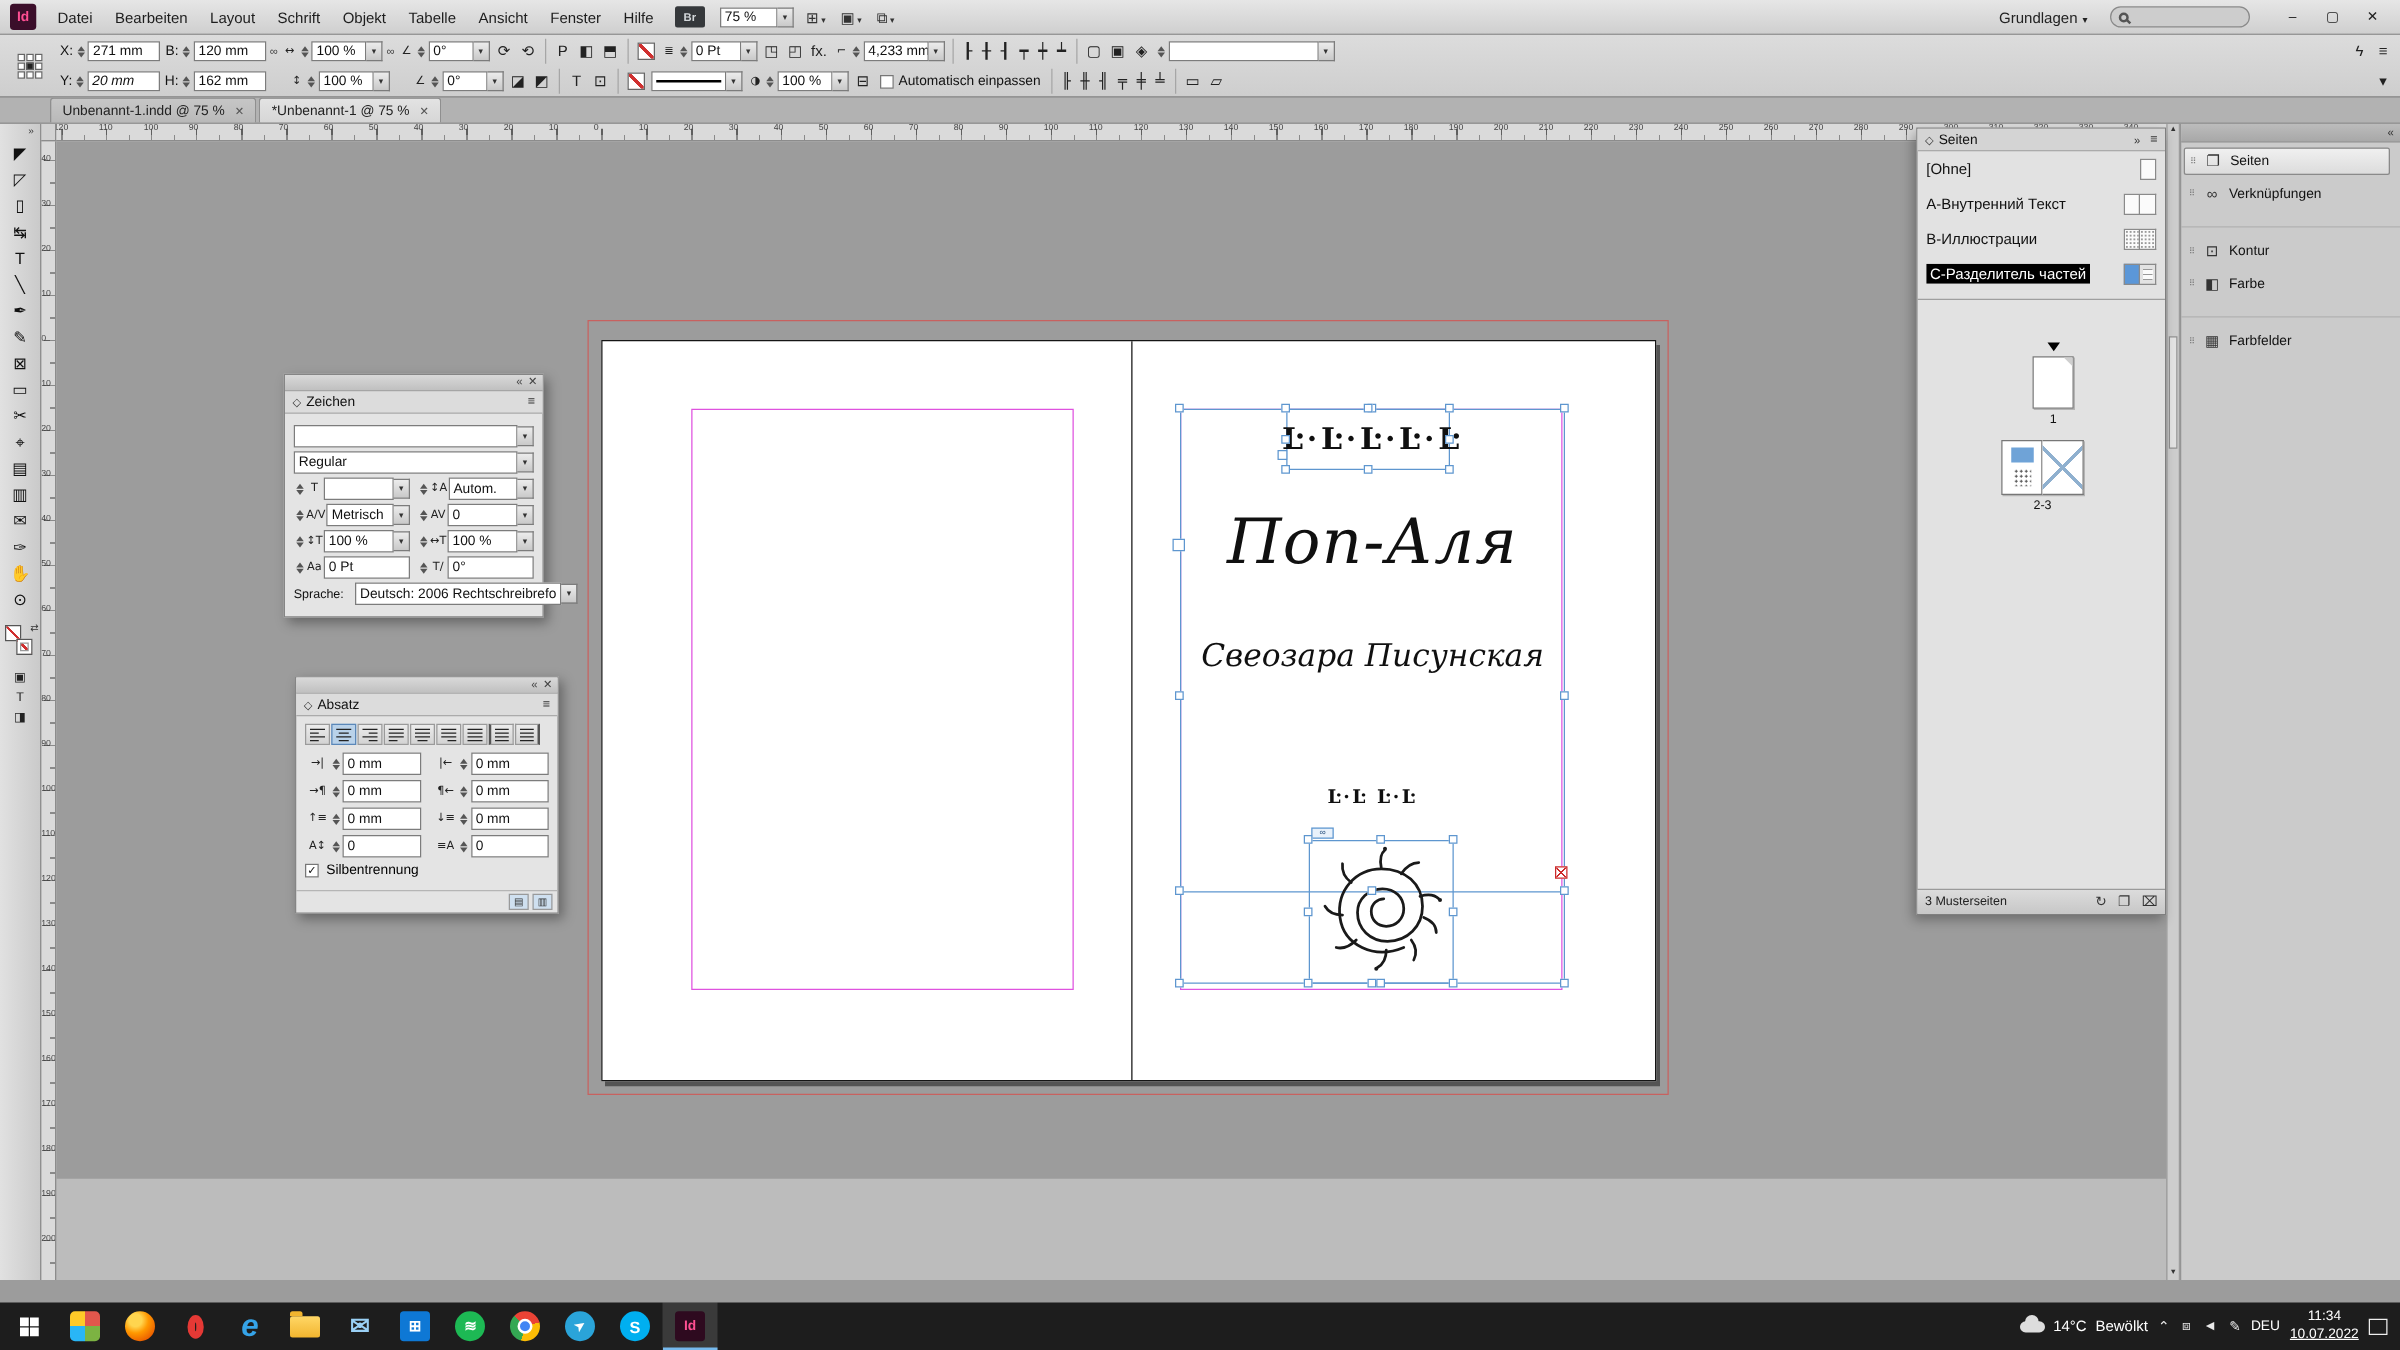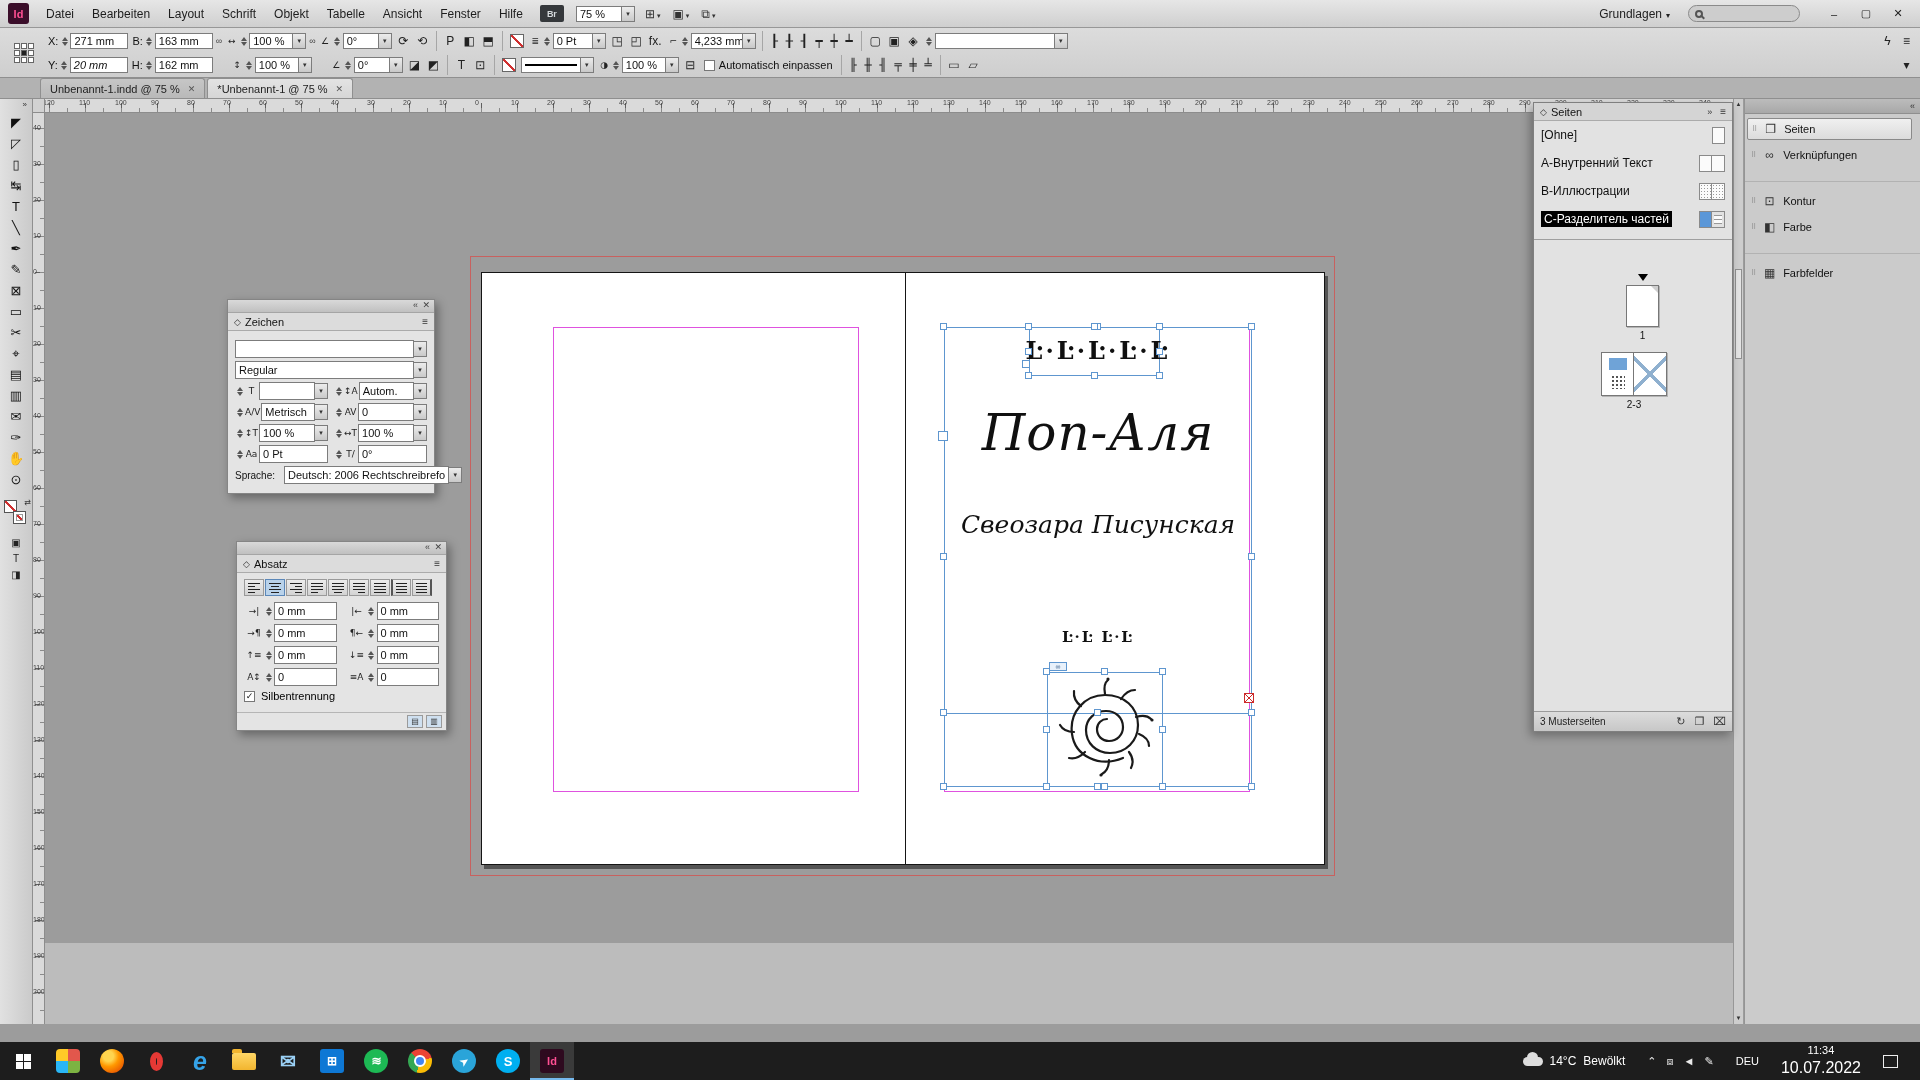--- a/index.html
+++ b/index.html
@@ -259,28 +259,28 @@
   .ic.explorer::before{content:"";position:absolute;left:0;top:-4px;width:10px;height:4px;background:#f2b52f;border-radius:2px 2px 0 0;}
   .ic.mail{background:transparent;color:#9ad0f5;font-size:19px;}
   .ic.store{border-radius:3px;background:#0e78d5;color:#fff;font-size:12px;}
   .ic.spotify{background:#1db954;color:#fff;font-size:12px;letter-spacing:-1px;}
   .ic.chrome{background:conic-gradient(from -45deg,#ea4335 0 120deg,#fbbc05 0 240deg,#34a853 0 360deg);position:relative;}
   .ic.chrome::after{content:"";position:absolute;left:6px;top:6px;width:8px;height:8px;border-radius:50%;background:#4285f4;border:2px solid #fff;}
   .ic.telegram{background:#2aa4d9;color:#fff;font-size:10px;}
   .ic.telegram span{transform:rotate(-35deg);display:block;}
   .ic.skype{background:#00aff0;color:#fff;}
   .ic.indesign{border-radius:3px;background:#2e0a1f;color:#ff4f93;font-size:11px;}
-  #tray{margin-left:auto;display:flex;align-items:center;gap:22px;padding-right:22px;}
+  #tray{margin-left:auto;display:flex;align-items:center;gap:8px;padding-right:10px;}
   .cloud{width:20px;height:9px;background:#ddd;border-radius:10px;position:relative;display:inline-block;}
   .cloud::before{content:"";position:absolute;left:4px;top:-5px;width:11px;height:11px;border-radius:50%;background:#ddd;}
   #weather{display:flex;align-items:center;gap:7px;font-size:12px;}
   .tray-ic{font-size:11px;color:#eaeaea;}
   #lang{font-size:11px;}
   #clockblk{text-align:center;font-size:11px;line-height:1.25;}
-  #clock-date{font-size:16px;}
+  #clock-date{font-size:11px;text-decoration:underline;}
   .ac{width:15px;height:13px;border:1px solid #eee;position:relative;}
 </style>
 </head>
 <body>
 
 <div id="app" data-interactable="false">
 
   <div id="menubar" data-interactable="false">
     <div id="appicon" data-interactable="false">Id</div>
     <div id="menus" data-interactable="false" style="display: flex;">
@@ -341,21 +341,21 @@
     </div>
     <div class="cb-row" id="cbrow1" data-interactable="false">
         <span class="fld" data-interactable="true">
           <span class="lab" data-interactable="false">X:</span>
           <span class="stp" data-interactable="true"></span>
           <span class="box" data-interactable="false" style="width: 58px;">271 mm</span>
         </span>
         <span class="fld" data-interactable="true">
           <span class="lab" data-interactable="false">B:</span>
           <span class="stp" data-interactable="true"></span>
-          <span class="box" data-interactable="false" style="width: 58px;">163 mm</span>
+          <span class="box" data-interactable="false" style="width: 58px;">120 mm</span>
         </span>
         <span class="cb-link" data-interactable="false">∞</span>
         <span class="fld" data-interactable="true">
           <span class="cicon" data-interactable="false">↔</span>
           <span class="stp" data-interactable="true"></span>
           <span class="box" data-interactable="false" style="width: 44px;">100 %</span>
           <span class="dd" data-interactable="true"></span>
         </span>
         <span class="cb-link" data-interactable="false">∞</span>
         <span class="fld" data-interactable="true">

